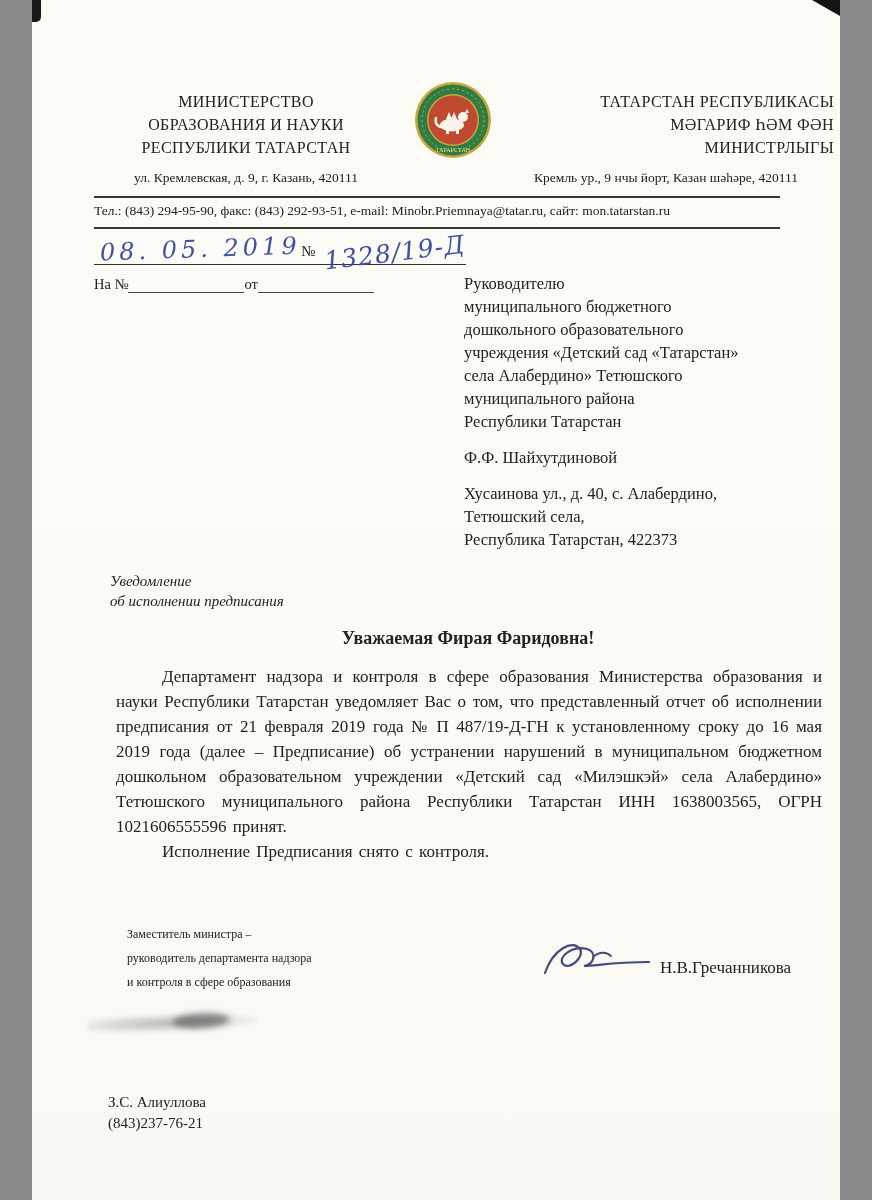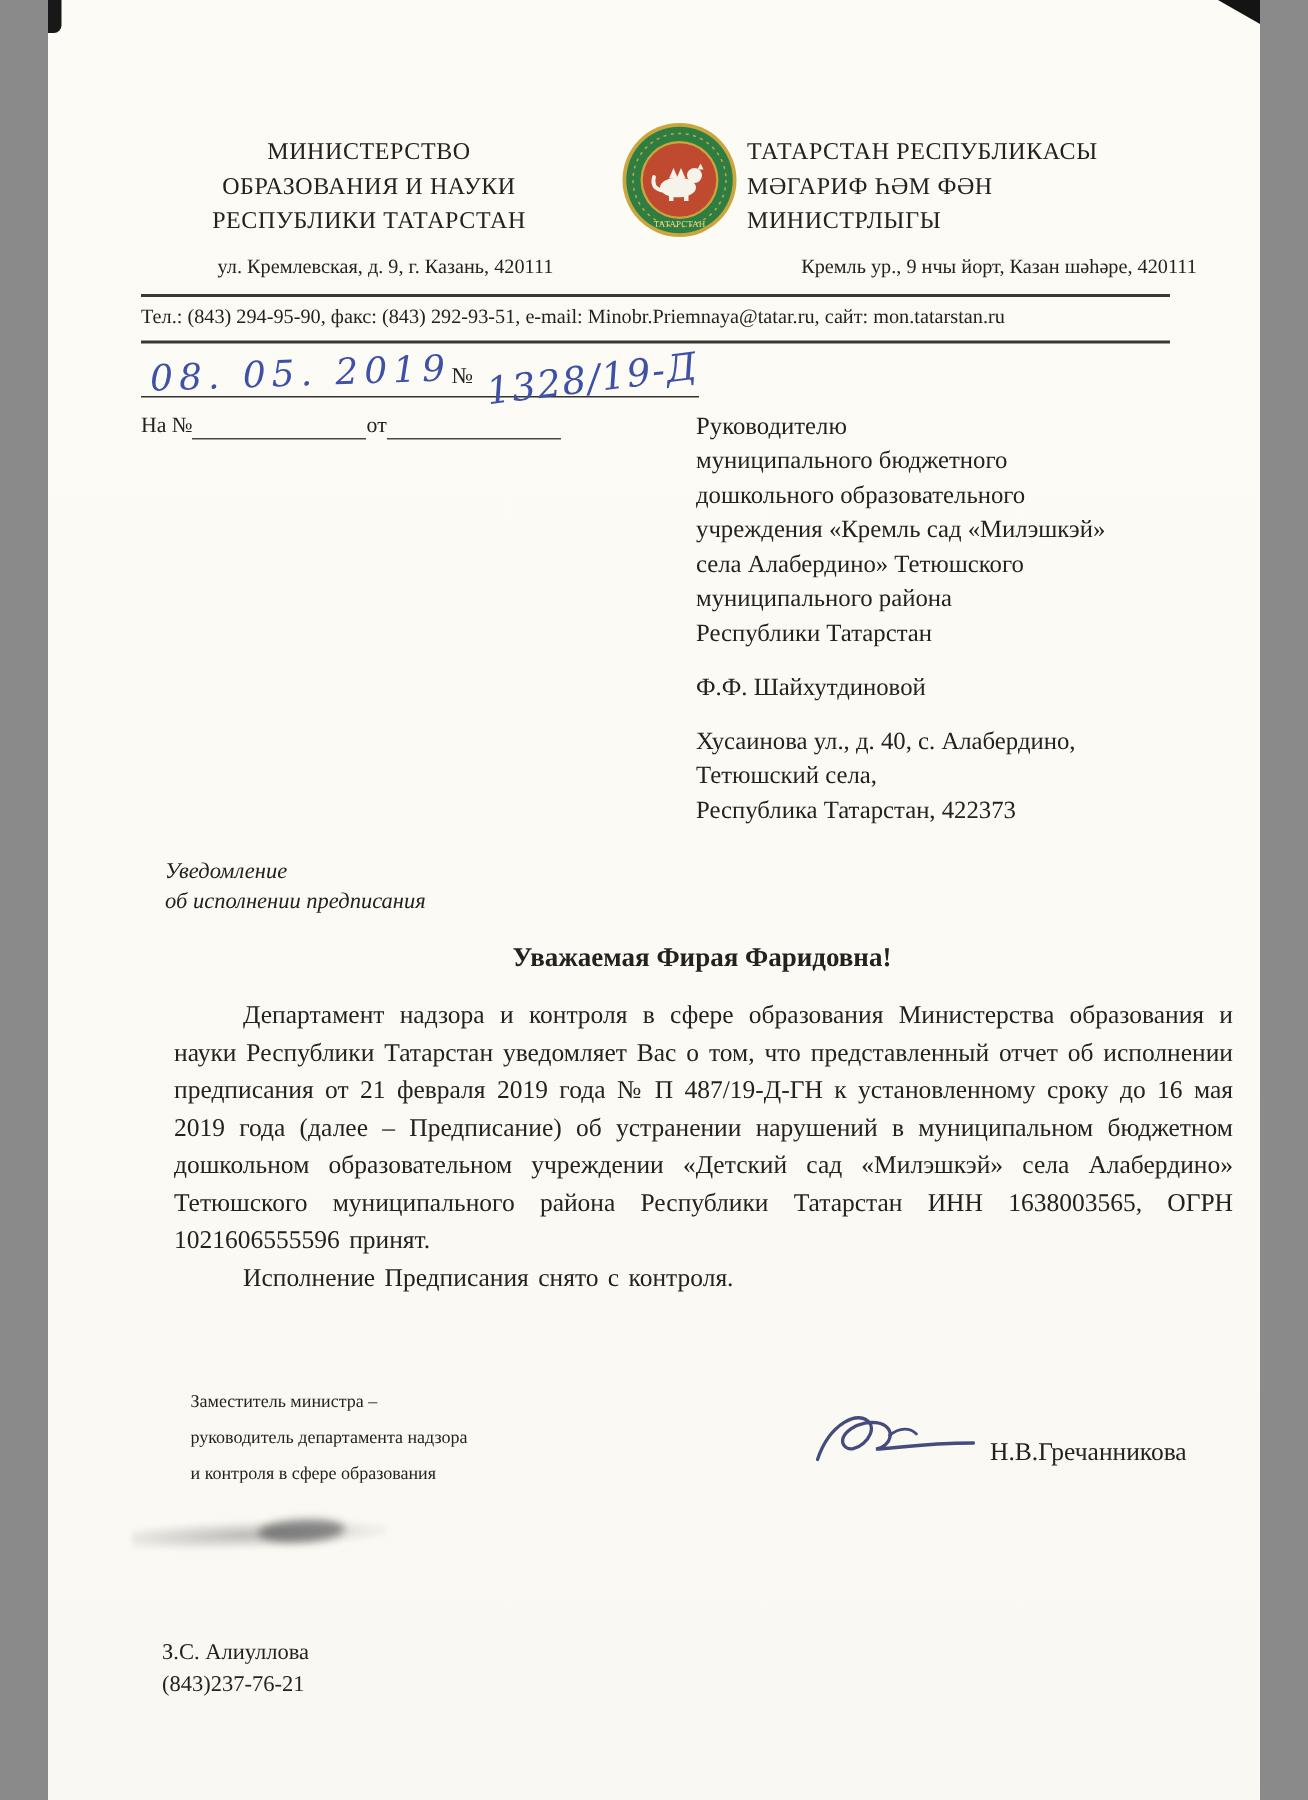--- a/index.html
+++ b/index.html
@@ -16,22 +16,22 @@
   .corner-tl { position:absolute; left:0; top:0; width:9px; height:22px; background:#181818; border-radius:0 0 5px 0; }
   .corner-tr { position:absolute; right:0; top:0; width:28px; height:16px; background:#141414; clip-path:polygon(0 0,100% 0,100% 100%); }
   .smudge1 { position:absolute; left:56px; top:1014px; width:170px; height:18px;
     background: radial-gradient(ellipse at 45% 50%, rgba(70,70,72,.35), rgba(120,120,122,.14) 55%, transparent 78%);
     filter:blur(1.5px); transform:rotate(-2deg); }
   .smudge2 { position:absolute; left:140px; top:1013px; width:58px; height:15px;
     background:rgba(45,45,50,.5); filter:blur(3px); border-radius:50%; transform:rotate(-3deg); }
 
   
   .org-left  { position:absolute; left:74px;  top:90px;  width:280px; text-align:center; font-size:16px; line-height:23px; letter-spacing:.4px; }
-  .org-right { position:absolute; left:466px; top:90px;  width:336px; text-align:left; font-size:16px; line-height:23px; letter-spacing:.4px; }
-  .addr-left  { position:absolute; left:85px;  top:170px; width:280px; text-align:center; font-size:13.5px; }
+  .org-right { position:absolute; left:466px; top:90px;  width:336px; text-align:right; font-size:16px; line-height:23px; letter-spacing:.4px; }
+  .addr-left  { position:absolute; left:74px;  top:170px; width:280px; text-align:center; font-size:13.5px; }
   .addr-right { position:absolute; left:466px; top:170px; width:336px; text-align:center; font-size:13.5px; }
   .emblem { position:absolute; left:381px; top:80px; width:80px; height:80px; }
 
   .rule { position:absolute; left:62px; width:686px; height:1.5px; background:#3a3833; }
   .rule-top { top:196px; }
   .rule-bottom { top:227px; }
   .contacts { position:absolute; left:62px; top:203px; width:686px; font-size:13.5px; }
 
   
   .dateline { position:absolute; left:62px; top:230px; width:372px; height:34px; border-bottom:1.6px solid #34322d; }
@@ -117,21 +117,21 @@
   </div>
 
   <div class="reply-row">
     <span>На №</span><span class="blank"></span><span>от</span><span class="blank"></span>
   </div>
 
   <div class="recipient">
     <div>Руководителю</div>
     <div>муниципального бюджетного</div>
     <div>дошкольного образовательного</div>
-    <div>учреждения «Кремль сад «Милэшкэй»</div>
+    <div>учреждения «Детский сад «Татарстан»</div>
     <div>села Алабердино» Тетюшского</div>
     <div>муниципального района</div>
     <div>Республики Татарстан</div>
     <div class="gap"></div>
     <div>Ф.Ф. Шайхутдиновой</div>
     <div class="gap"></div>
     <div>Хусаинова ул., д. 40, с. Алабердино,</div>
     <div>Тетюшский села,</div>
     <div>Республика Татарстан, 422373</div>
   </div>

